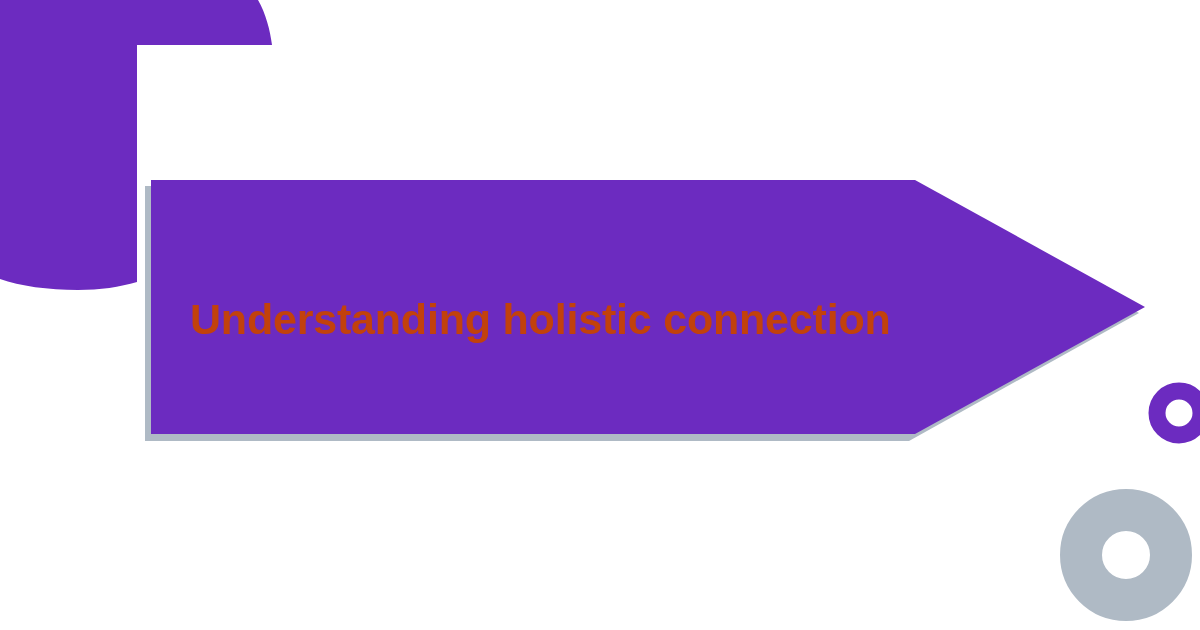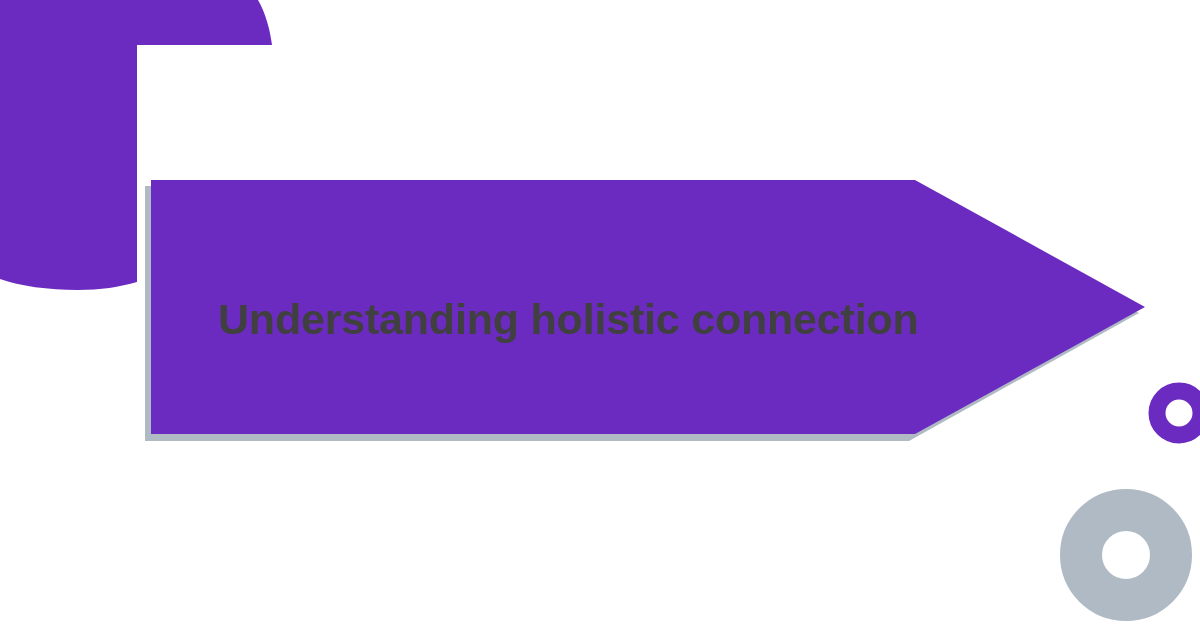--- a/index.html
+++ b/index.html
@@ -27,29 +27,28 @@
     width: 1200px;
     height: 630px;
   }
   #banner-title {
     position: absolute;
     left: 190px;
     top: 288px;
     width: 860px;
     height: 62px;
     line-height: 62px;
-    color: #404040;
+    color: #c2410c;
     font-family: "Liberation Sans", sans-serif;
     font-size: 43px;
     font-weight: bold;
     letter-spacing: -0.2px;
     white-space: nowrap;
     text-align: left;
     user-select: none;
-    margin-left: 28px;
   }
 </style>
 </head>
 <body>
 
 <div id="canvas">
 
   <svg class="layer" viewBox="0 0 1200 630" width="1200" height="630" xmlns="http://www.w3.org/2000/svg" aria-hidden="true">
 
     <path fill="#6c2bc0" d="M 0,0

